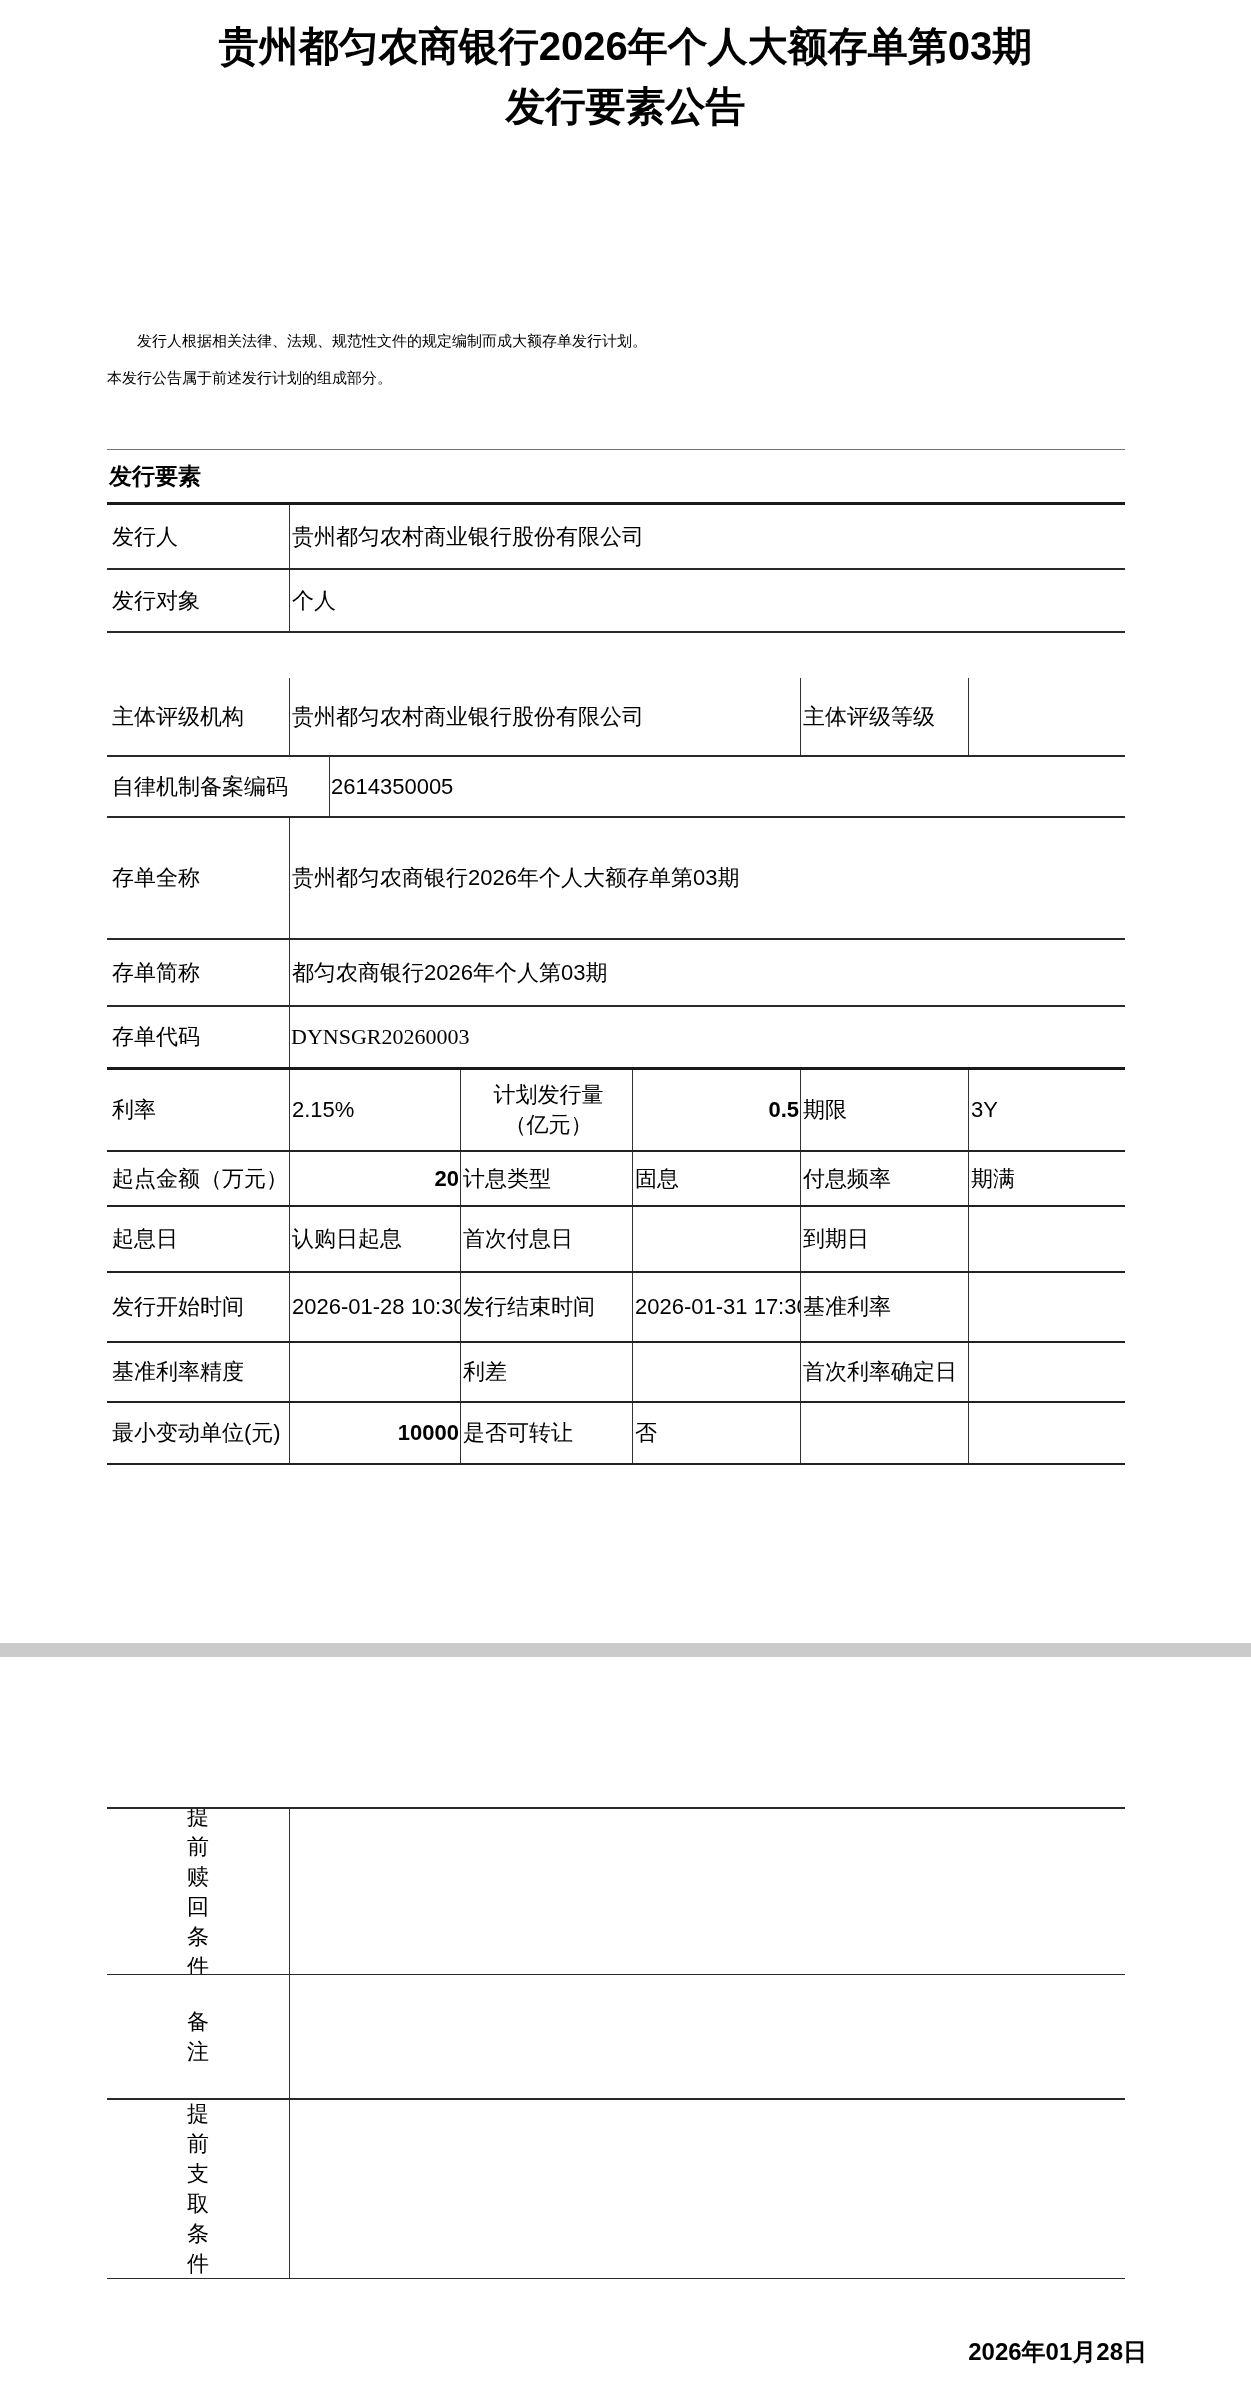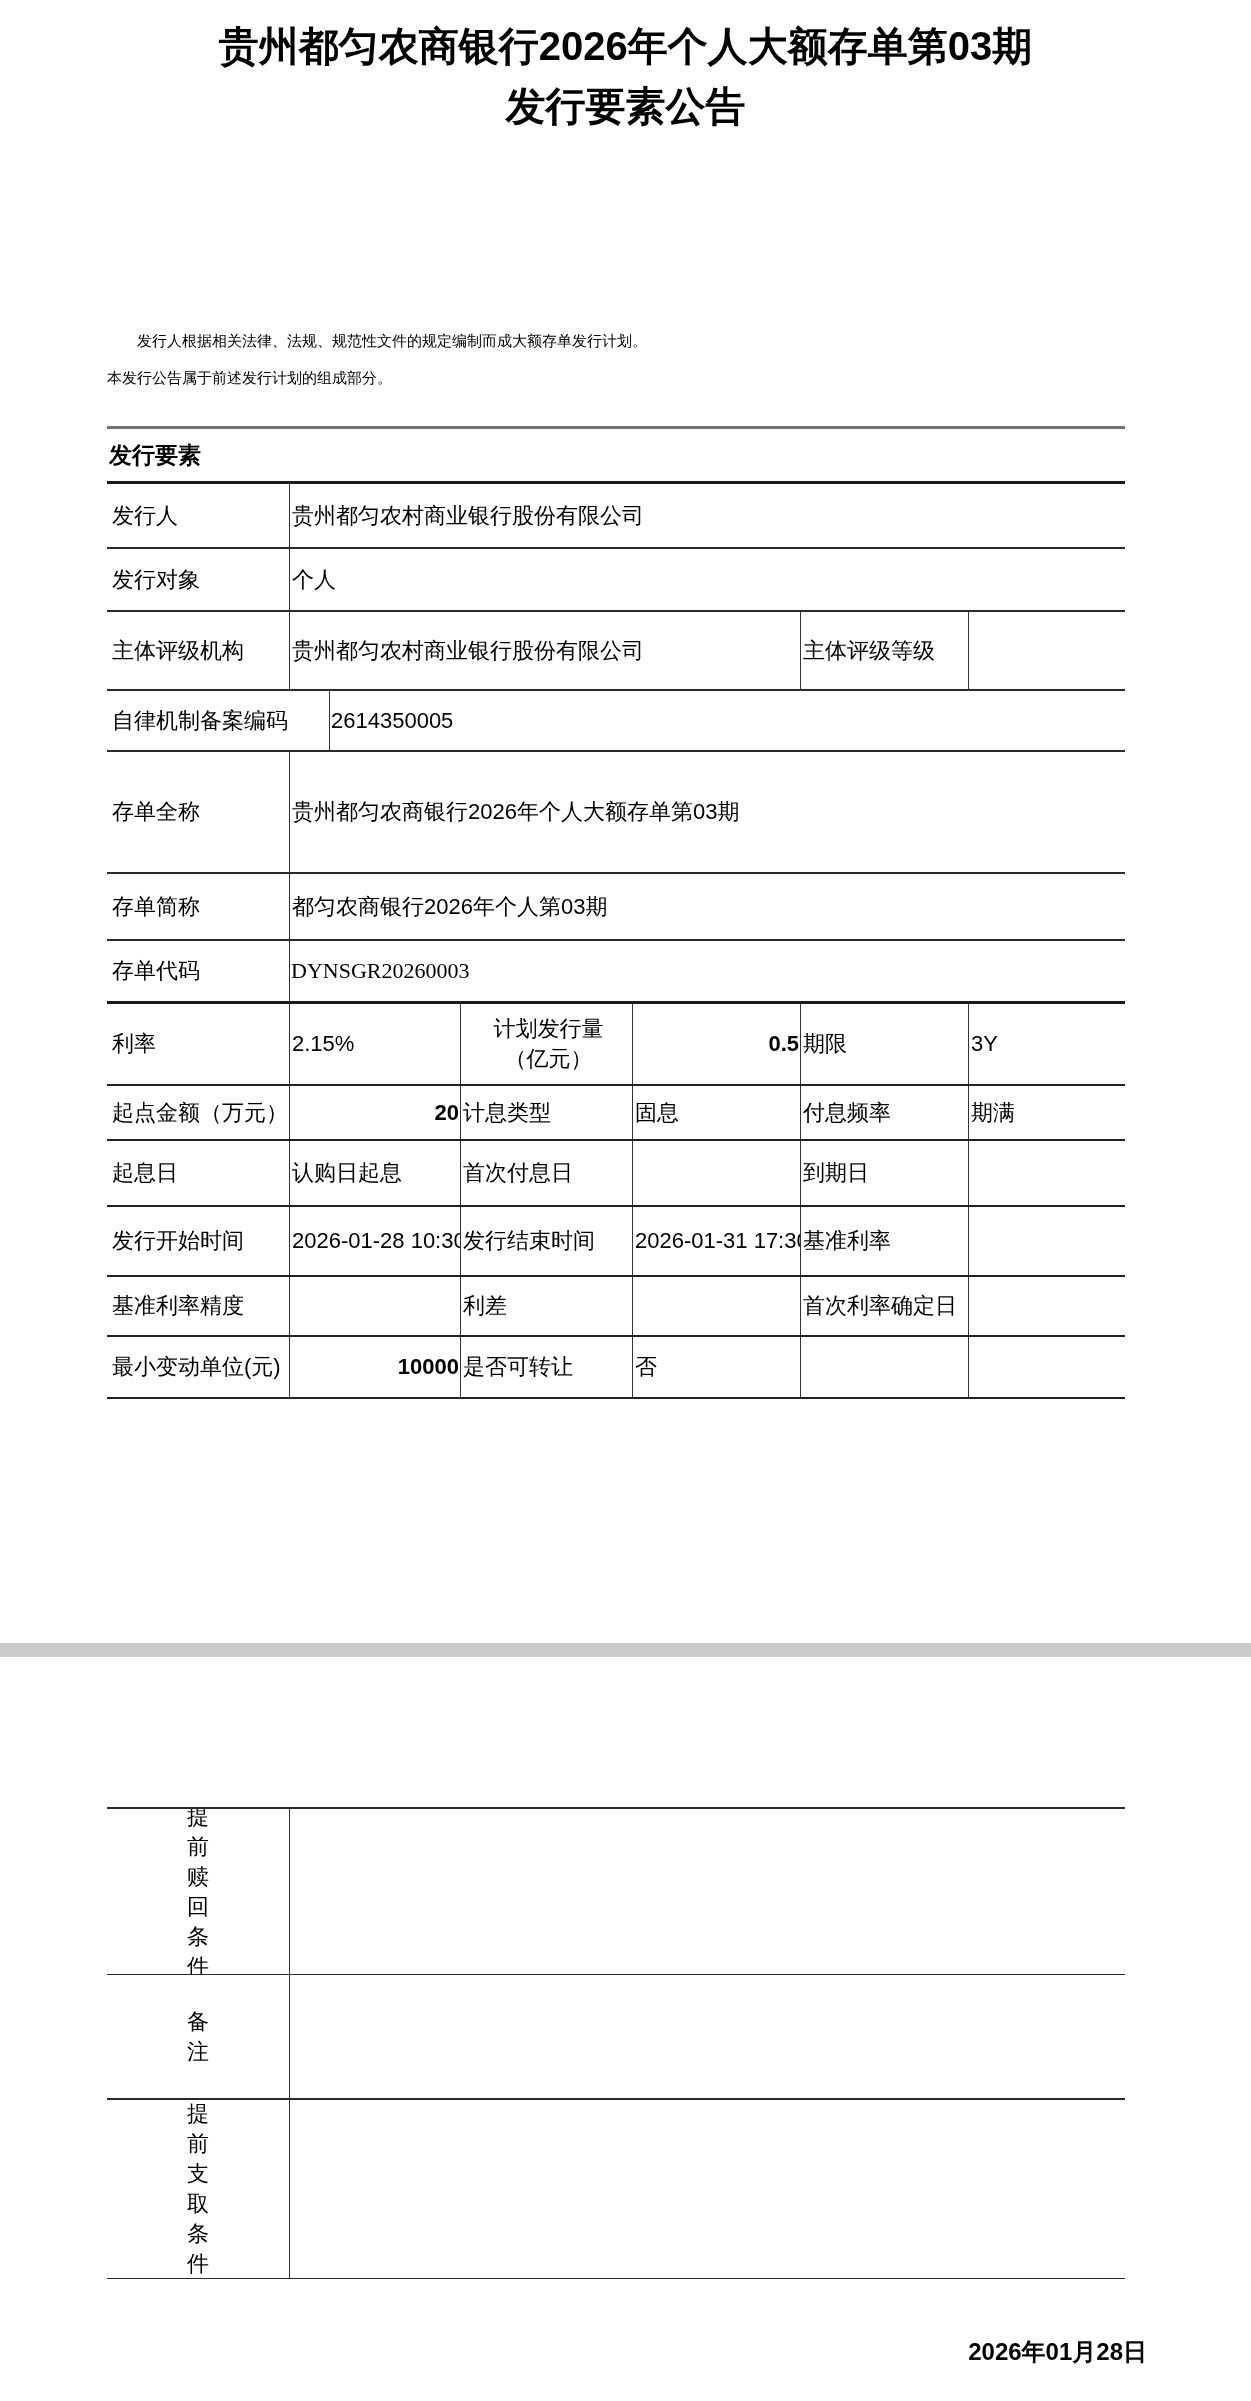--- a/index.html
+++ b/index.html
@@ -11,28 +11,28 @@
   }
   .abs{position:absolute;}
   
   .title{top:16px;left:0;width:1251px;text-align:center;
          font-size:40px;font-weight:bold;line-height:60px;}
   
   .intro{top:322px;left:107px;width:930px;font-size:15px;line-height:37px;}
   .intro .ind{text-indent:2em;}
   
   .tbl{left:107px;width:1018px;box-sizing:border-box;}
-  .t1{top:426px;border-top:3px solid #737373;}
+  .t1{top:449px;border-top:1px solid #737373;}
   .t2{top:1807px;border-top:2px solid #2a2a2a;}
   .thead{box-sizing:border-box;height:55px;display:flex;align-items:center;
          padding-left:2px;font-size:23px;font-weight:bold;
          border-bottom:3px solid #1a1a1a;}
   .row{display:grid;box-sizing:border-box;}
   .g2{grid-template-columns:182px 1fr;}
-  .g4{grid-template-columns:182px 511px 168px 1fr;}
+  .g4{grid-template-columns:182px 511px 168px 1fr;margin-top:45px;}
   .g6{grid-template-columns:182px 171px 172px 168px 168px 1fr;}
   .bb2{border-bottom:2px solid #2a2a2a;}
   .bb3{border-bottom:3px solid #1a1a1a;}
   .bb25{border-bottom:2.5px solid #222;}
   .h55{height:55px}.h60{height:60px}.h61{height:61px}.h62{height:62px}
   .h63{height:63px}.h65{height:65px}.h66{height:66px}.h67{height:67px}
   .h70{height:70px}.h79{height:79px}.h82{height:82px}.h122{height:122px}
   .h186{height:166px}.h179{height:179px}.h125{height:125px}
   .cell{display:flex;align-items:center;padding-left:2px;font-size:22px;
         box-sizing:border-box;overflow:hidden;white-space:nowrap;}

